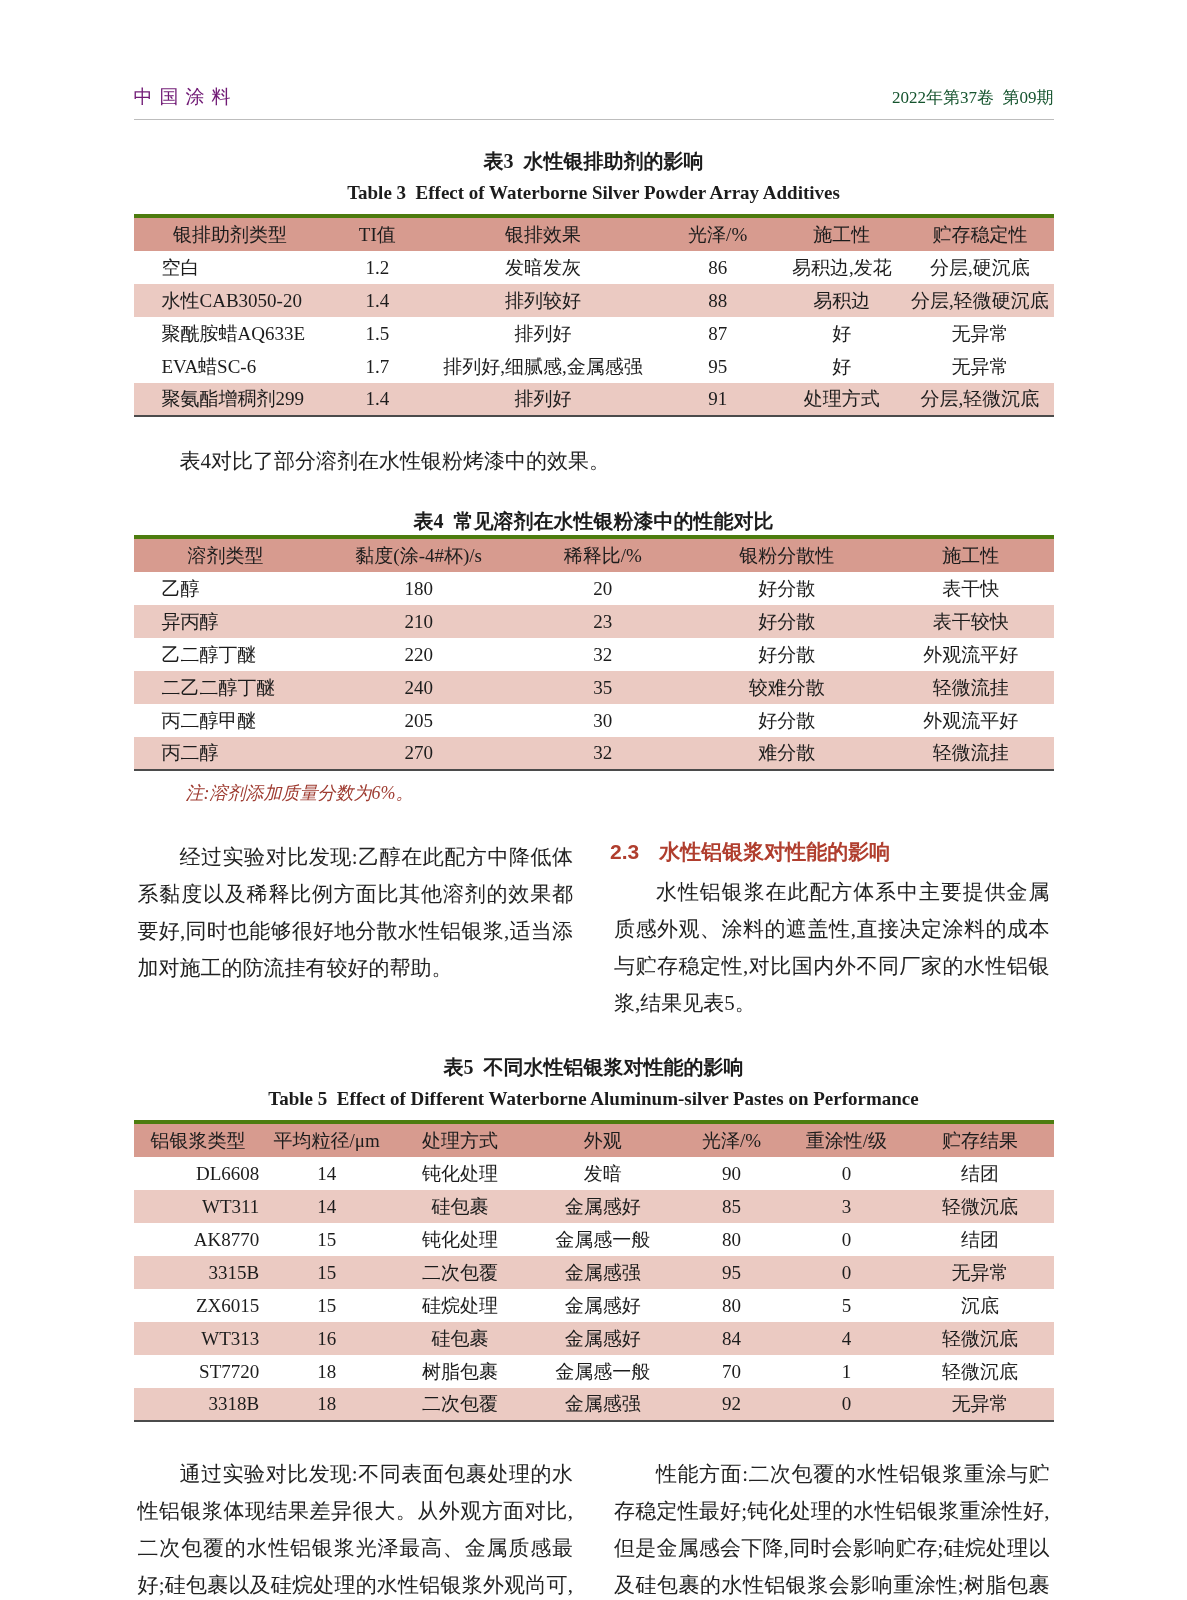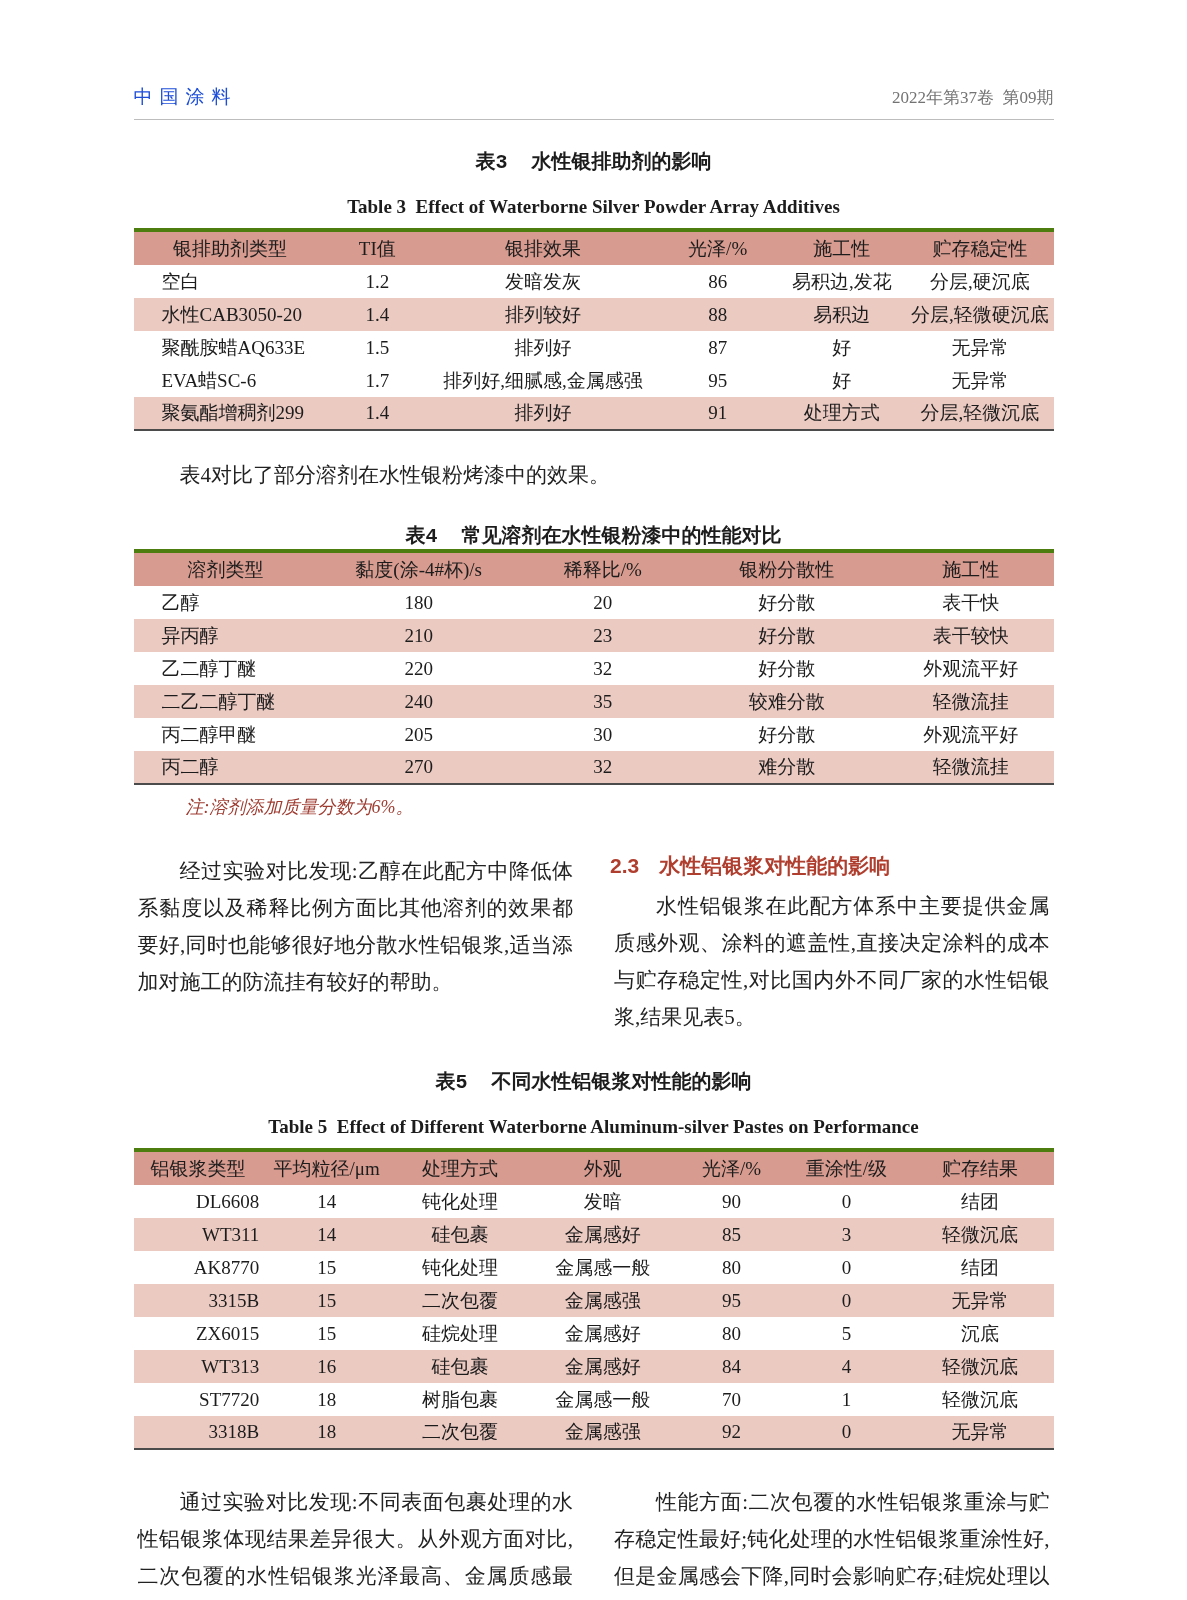--- a/index.html
+++ b/index.html
@@ -19,32 +19,32 @@
   }
   .page{width:920px;margin:0 auto;padding-top:84px;}
 
   
   .page-header{
     display:flex;justify-content:space-between;align-items:baseline;
     border-bottom:1px solid var(--c-rule);padding-bottom:9px;
   }
   .journal{
     font-family:"Liberation Sans","DejaVu Sans",sans-serif;
-    font-size:19px;letter-spacing:7px;color:#1d4ed8;
-  }
-  .issue{font-size:17px;color:#737373;white-space:pre-wrap;}
+    font-size:19px;letter-spacing:7px;color:#701a75;
+  }
+  .issue{font-size:17px;color:#14532d;white-space:pre-wrap;}
 
   
   .cap-zh{
-    text-align:center;font-family:Liberation Mono, monospace;
+    text-align:center;font-family:Liberation Serif, serif;
     font-weight:bold;font-size:20px;margin-top:28px;white-space:pre-wrap;
   }
   .cap-en{
     text-align:center;font-weight:bold;font-size:19px;
-    margin-top:21px;margin-bottom:10px;white-space:pre-wrap;
+    margin-top:7px;margin-bottom:10px;white-space:pre-wrap;
   }
 
   
   table{
     width:100%;border-collapse:collapse;font-size:19px;table-layout:fixed;
     border-bottom:2px solid #4b4b4b;
   }
   thead th{
     background:var(--c-table-header);
     border-top:4px solid #4d7c0f;

